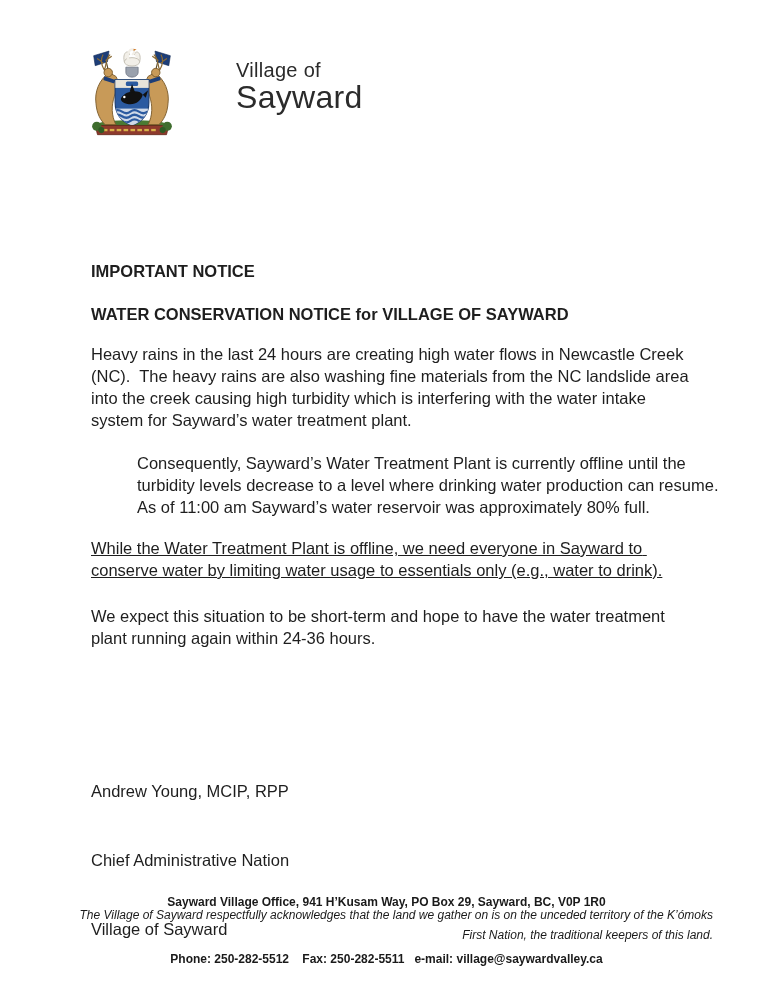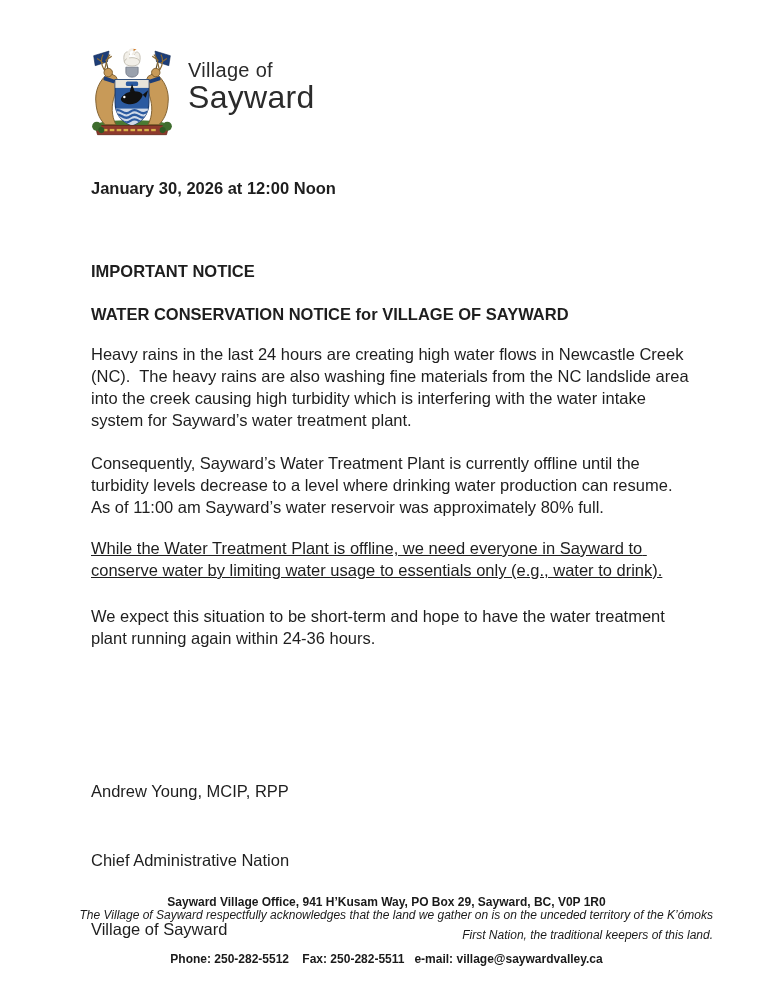--- a/index.html
+++ b/index.html
@@ -6,37 +6,37 @@
   .page {
     position: relative;
     width: 773px;
     height: 1000px;
     margin: 0 auto;
     background: #ffffff;
     font-family: "Liberation Sans", sans-serif;
     color: #1e1e1e;
     overflow: hidden;
   }
-  .abs { position: absolute; }
+  .abs { position: absolute; gap: 48px; }
 
   
   .logo-row { left: 86px; top: 44px; display: flex; align-items: flex-start; }
   .logo-text { margin-left: 10px; padding-top: 16px; color: #2b2b2b; line-height: 1.04; letter-spacing: 0.3px; }
   .logo-text .line1 { font-size: 20px; }
   .logo-text .line2 { font-size: 32px; }
 
   
   .doc-text { left: 91px; width: 600px; font-size: 16.5px; line-height: 22px; white-space: pre-wrap; }
   .bold { font-weight: 700; }
 
   .date-line        { top: 177px; }
   .heading-1        { top: 260px; }
   .heading-2        { top: 303px; }
   .para-1           { top: 343px; }
-  .para-2           { top: 452px; }
+  .para-2           { top: 452px; margin-left: 46px; }
   .para-3           { top: 537px; text-decoration: underline; }
   .para-4           { top: 605px; }
   .para-5           { top: 670px; }
   .signature-block  { top: 734px; line-height: 23px; }
   .signature-block div { white-space: pre-wrap; }
 
   
   .office-footer {
     left: 0; top: 855px; width: 773px;
     text-align: center; font-size: 12px; font-weight: 700;
@@ -114,21 +114,20 @@
       <circle cx="106" cy="107" r="6" fill="#3f6d2e"></circle>
       <circle cx="20" cy="112" r="4" fill="#2e5b24"></circle>
       <circle cx="100" cy="112" r="4" fill="#2e5b24"></circle>
     </svg>
     <div class="logo-text">
       <div class="line1">Village of</div>
       <div class="line2">Sayward</div>
     </div>
   </div>
 
-  <div class="abs doc-text bold date-line">January 30, 2026 at 12:00 Noon</div>
 
   <div class="abs doc-text bold heading-1">IMPORTANT NOTICE</div>
   <div class="abs doc-text bold heading-2">WATER CONSERVATION NOTICE for VILLAGE OF SAYWARD</div>
 
   <div class="abs doc-text para-1">Heavy rains in the last 24 hours are creating high water flows in Newcastle Creek (NC).  The heavy rains are also washing fine materials from the NC landslide area into the creek causing high turbidity which is interfering with the water intake system for Sayward’s water treatment plant.</div>
   <div class="abs doc-text para-2">Consequently, Sayward’s Water Treatment Plant is currently offline until the turbidity levels decrease to a level where drinking water production can resume. As of 11:00 am Sayward’s water reservoir was approximately 80% full.</div>
   <div class="abs doc-text para-3">While the Water Treatment Plant is offline, we need everyone in Sayward to conserve water by limiting water usage to essentials only (e.g., water to drink).</div>
   <div class="abs doc-text para-4">We expect this situation to be short-term and hope to have the water treatment plant running again within 24-36 hours.</div>
 
   <div class="abs doc-text signature-block">

